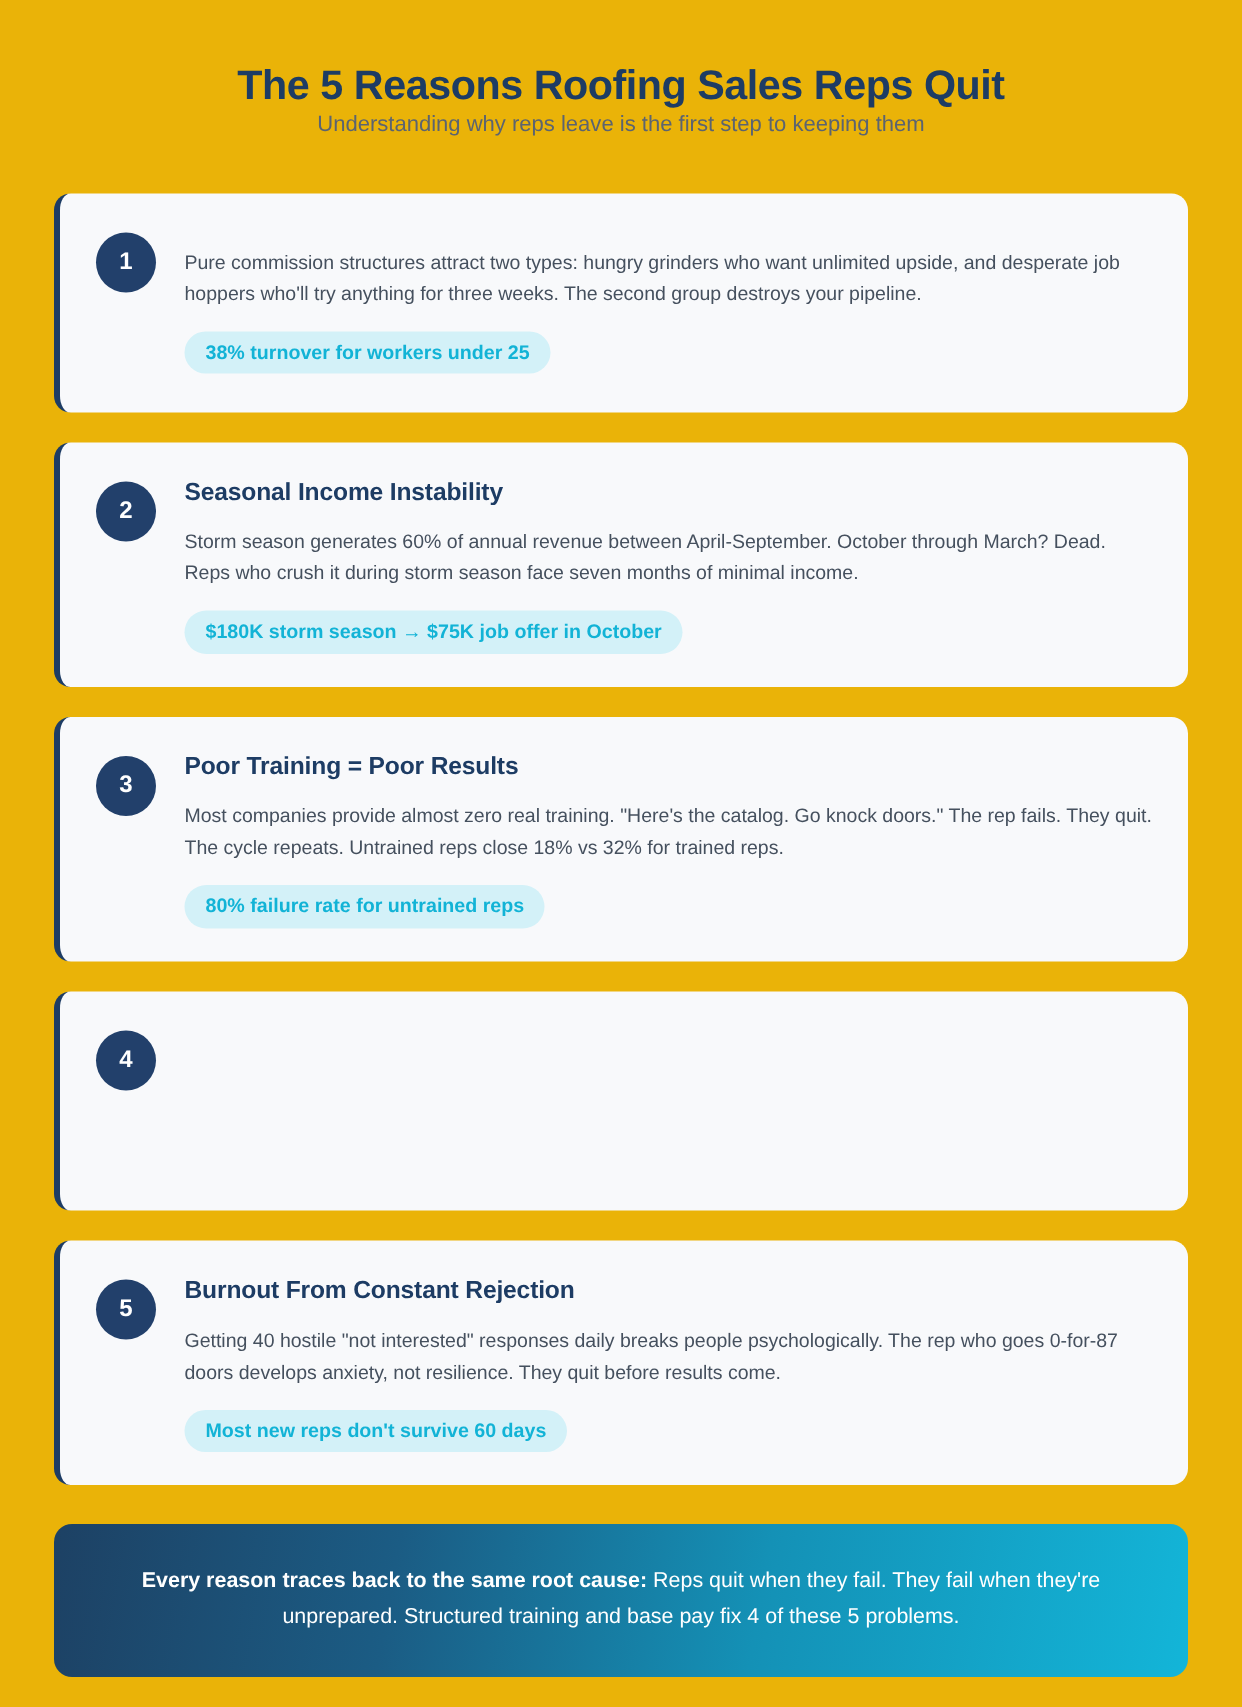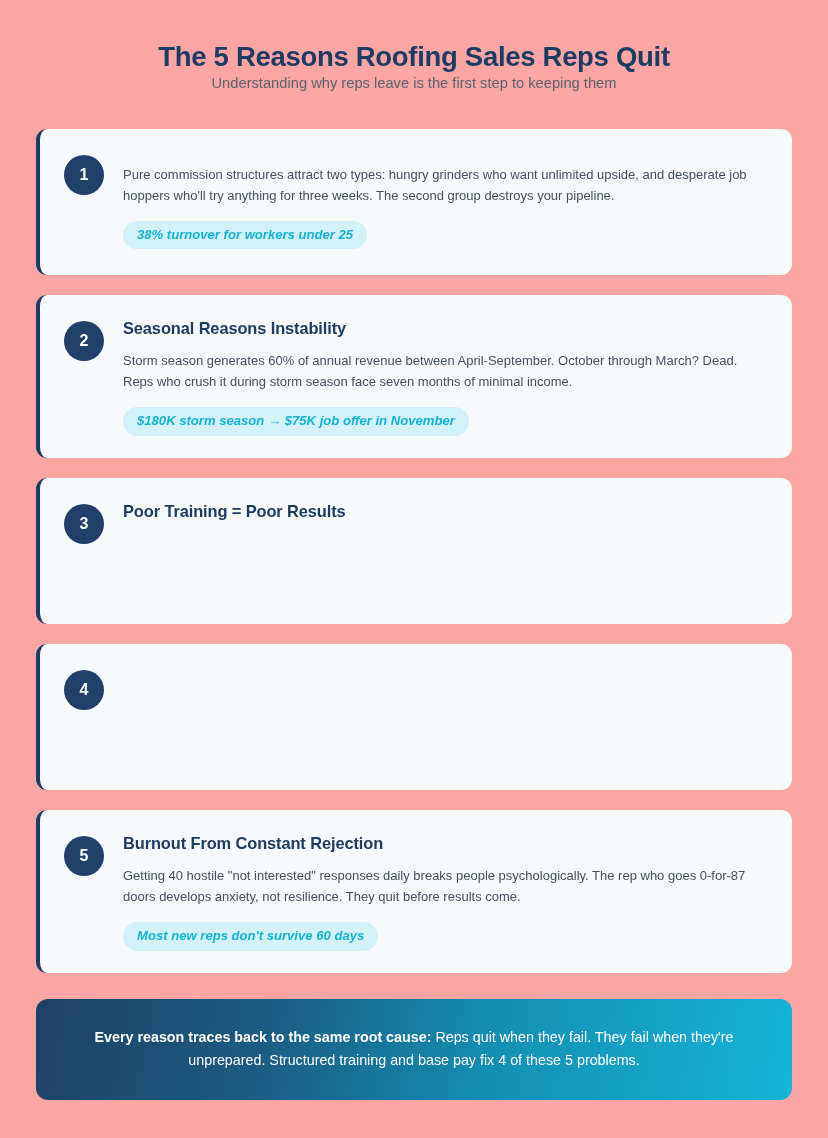--- a/index.html
+++ b/index.html
@@ -8,21 +8,21 @@
     width: 828px;
     height: 1138px;
     background: #ffffff;
     font-family: "Liberation Sans", "DejaVu Sans", sans-serif;
     -webkit-font-smoothing: antialiased;
   }
 
   .page {
     width: 828px;
     height: 1138px;
-    background: #fca5a5;
+    background: #eab308;
     padding: 36px 36px 0 36px;
     position: relative;
   }
 
   
   .header {
     text-align: center;
     padding-top: 4px;
   }
   .title {
@@ -97,21 +97,20 @@
   .pill {
     display: inline-block;
     margin-top: 15px;
     background: #d3f1f8;
     color: #12b3d6;
     font-size: 13.1px;
     font-weight: bold;
     border-radius: 999px;
     padding: 6px 14px 7px 14px;
     line-height: 1.2;
-    font-style: italic;
   }
 
   
   .footer {
     margin-top: 26px;
     border-radius: 12px;
     background: linear-gradient(100deg, #1d4164 0%, #1b5c84 30%, #1491b6 62%, #13b5d8 100%);
     color: #ffffff;
     text-align: center;
     padding: 27px 46px 28px 46px;
@@ -138,30 +137,32 @@
       <div class="badge">1</div>
       <div class="card-body">
         <div class="card-text">Pure commission structures attract two types: hungry grinders who want unlimited upside, and desperate job hoppers who'll try anything for three weeks. The second group destroys your pipeline.</div>
         <span class="pill">38% turnover for workers under 25</span>
       </div>
     </div>
 
     <div class="card">
       <div class="badge">2</div>
       <div class="card-body">
-        <div class="card-title">Seasonal Reasons Instability</div>
+        <div class="card-title">Seasonal Income Instability</div>
         <div class="card-text">Storm season generates 60% of annual revenue between April-September. October through March? Dead. Reps who crush it during storm season face seven months of minimal income.</div>
-        <span class="pill">$180K storm season → $75K job offer in November</span>
+        <span class="pill">$180K storm season → $75K job offer in October</span>
       </div>
     </div>
 
     <div class="card">
       <div class="badge">3</div>
       <div class="card-body">
         <div class="card-title">Poor Training = Poor Results</div>
+        <div class="card-text">Most companies provide almost zero real training. "Here's the catalog. Go knock doors." The rep fails. They quit. The cycle repeats. Untrained reps close 18% vs 32% for trained reps.</div>
+        <span class="pill">80% failure rate for untrained reps</span>
       </div>
     </div>
 
     <div class="card">
       <div class="badge">4</div>
       <div class="card-body">
       </div>
     </div>
 
     <div class="card">

